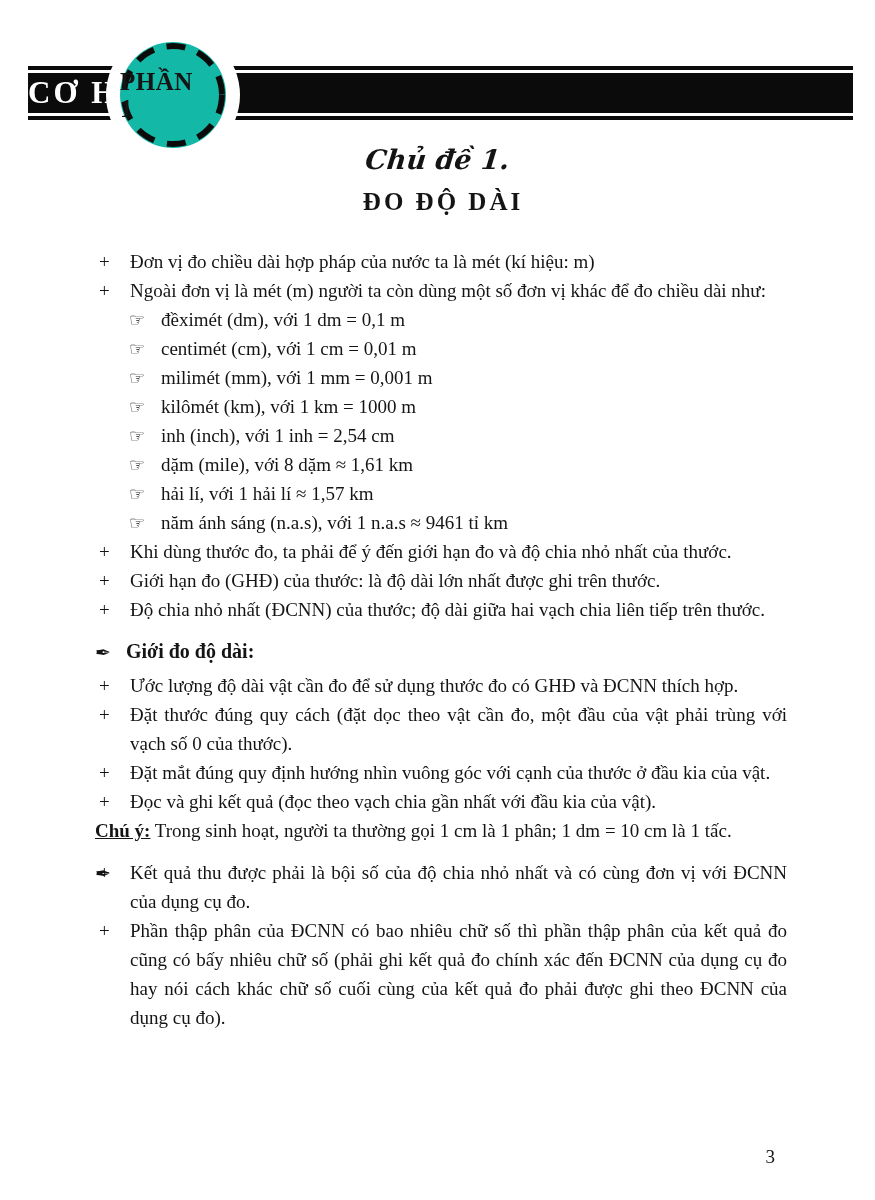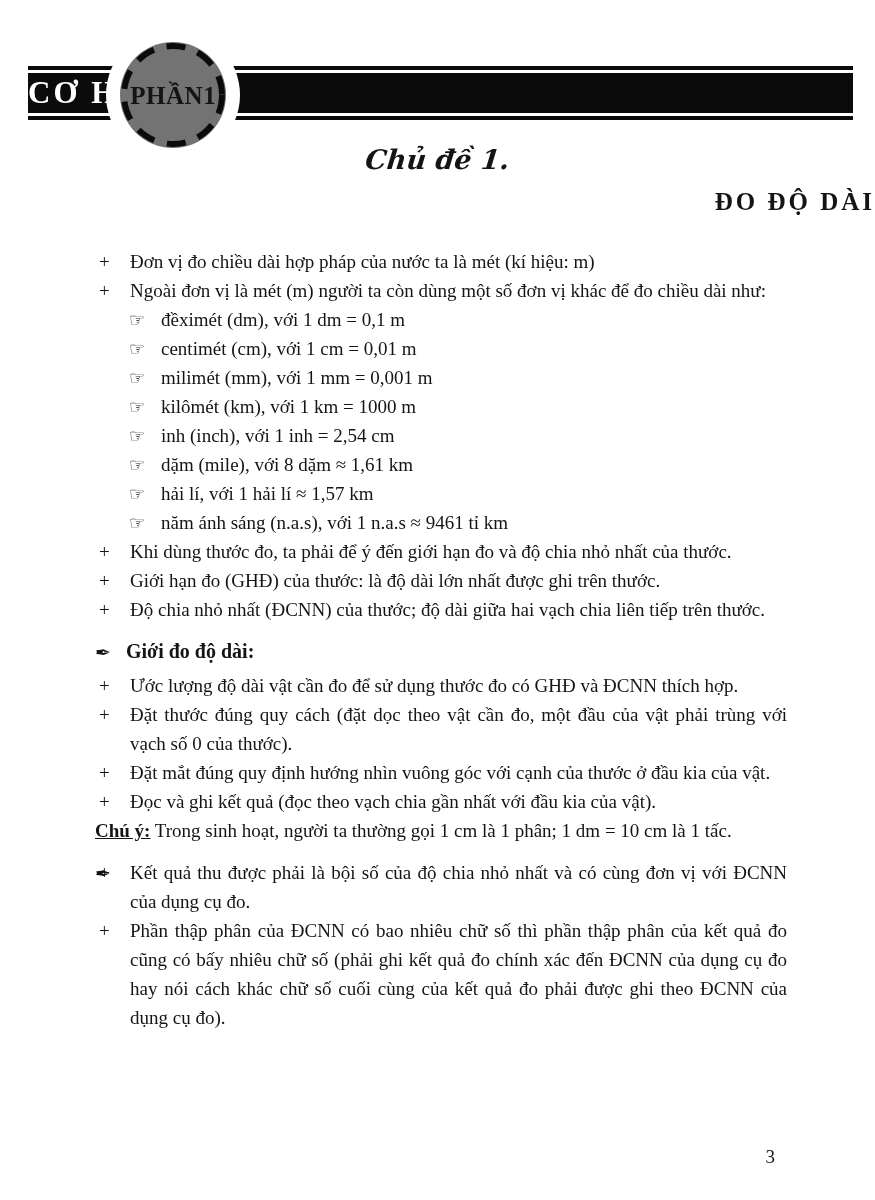--- a/index.html
+++ b/index.html
@@ -36,24 +36,24 @@
     font-size: 31px;
     letter-spacing: 3px;
   }
 
   
   .badge {
     position: absolute;
     top: 42px; left: 120px;
     width: 106px; height: 106px;
     border-radius: 50%;
-    background: #737373;
+    background: #14b8a6;
     box-shadow: 0 0 0 14px #ffffff;
-    display: flex; 
-    align-items: center; justify-content: center;
+    display: flex; flex-direction: column;
+    align-items: flex-start; justify-content: center;
     z-index: 2;
   }
   .badge-ring { position: absolute; top: 0; left: 0; }
   .badge-label {
     font-weight: bold; font-size: 25px; line-height: 27px;
     letter-spacing: 0.5px; z-index: 1;
   }
   .badge-number {
     font-weight: bold; font-size: 25px; line-height: 27px; z-index: 1;
   }
@@ -62,21 +62,21 @@
   .topic-script {
     position: absolute; top: 144px; left: 0; right: 0;
     text-align: center;
     font-family: "DejaVu Serif", serif;
     font-style: italic; font-weight: bold;
     font-size: 27px;
     transform: skewX(-6deg);
   }
   .topic-title {
     position: absolute; top: 188px; left: 0; right: 0;
-    text-align: right;
+    text-align: center;
     font-weight: bold; font-size: 25px; letter-spacing: 3px; padding-left: 11px;
   }
 
   
   .content {
     position: absolute;
     top: 247px; left: 95px;
     width: 692px;
     font-size: 19px;
     line-height: 29px;

